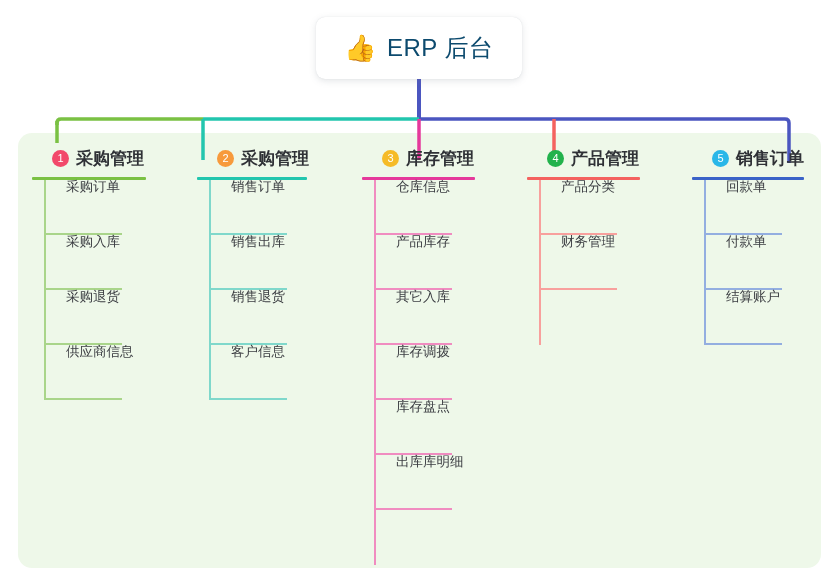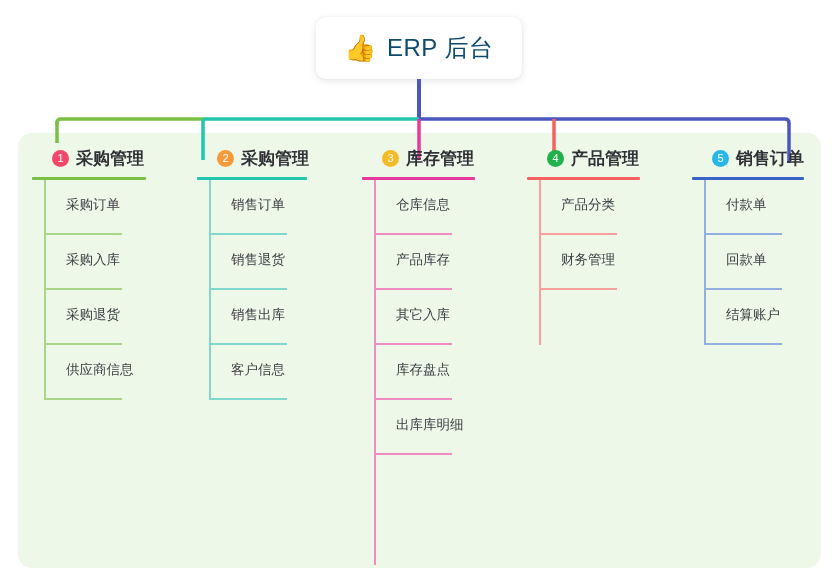--- a/index.html
+++ b/index.html
@@ -61,21 +61,21 @@
     height:3px;border-radius:1px;
   }
 
   .leaves{position:relative;margin-top:0;}
   .spine{
     position:absolute;left:12px;top:0;width:2px;
   }
   .leaf{
     position:relative;
     height:55px;
-    display:flex;align-items:center;
+    display:flex;align-items:flex-start;
     box-sizing:border-box;
   }
   .leaf-label{
     font-size:13.5px;color:#3b3d42;white-space:nowrap;
     padding-left:34px;padding-bottom:6px;line-height:1;
   }
   .leaf-rule{
     position:absolute;left:12px;bottom:0;height:1.6px;
   }
 </style>
@@ -135,25 +135,25 @@
           <span class="head-label">采购管理</span>
         </div>
         <div class="head-rule" style="background: rgb(34, 198, 174); width: 110px; margin-left: 0px;"></div>
         <div class="leaves">
           <div class="spine" style="background: rgb(127, 216, 203); height: 220px;"></div>
           <div class="leaf">
             <span class="leaf-label">销售订单</span>
             <div class="leaf-rule" style="background: rgb(127, 216, 203); width: 78px;"></div>
           </div>
           <div class="leaf">
+            <span class="leaf-label">销售出库</span>
+            <div class="leaf-rule" style="background: rgb(127, 216, 203); width: 78px;"></div>
+          </div>
+          <div class="leaf">
             <span class="leaf-label">销售退货</span>
-            <div class="leaf-rule" style="background: rgb(127, 216, 203); width: 78px;"></div>
-          </div>
-          <div class="leaf">
-            <span class="leaf-label">销售出库</span>
             <div class="leaf-rule" style="background: rgb(127, 216, 203); width: 78px;"></div>
           </div>
           <div class="leaf">
             <span class="leaf-label">客户信息</span>
             <div class="leaf-rule" style="background: rgb(127, 216, 203); width: 78px;"></div>
           </div>
         </div>
       </div>
       <div class="col" style="left: 362px; width: 150px;">
         <div class="col-head">
@@ -169,20 +169,24 @@
           </div>
           <div class="leaf">
             <span class="leaf-label">产品库存</span>
             <div class="leaf-rule" style="background: rgb(240, 140, 192); width: 78px;"></div>
           </div>
           <div class="leaf">
             <span class="leaf-label">其它入库</span>
             <div class="leaf-rule" style="background: rgb(240, 140, 192); width: 78px;"></div>
           </div>
           <div class="leaf">
+            <span class="leaf-label">库存调拨</span>
+            <div class="leaf-rule" style="background: rgb(240, 140, 192); width: 78px;"></div>
+          </div>
+          <div class="leaf">
             <span class="leaf-label">库存盘点</span>
             <div class="leaf-rule" style="background: rgb(240, 140, 192); width: 78px;"></div>
           </div>
           <div class="leaf">
             <span class="leaf-label">出库库明细</span>
             <div class="leaf-rule" style="background: rgb(240, 140, 192); width: 78px;"></div>
           </div>
         </div>
       </div>
       <div class="col" style="left: 527px; width: 160px;">
@@ -205,28 +209,28 @@
       </div>
       <div class="col" style="left: 692px; width: 140px;">
         <div class="col-head">
           <span class="badge" style="background: rgb(41, 183, 232);">5</span>
           <span class="head-label">销售订单</span>
         </div>
         <div class="head-rule" style="background: rgb(58, 99, 200); width: 112px; margin-left: 0px;"></div>
         <div class="leaves">
           <div class="spine" style="background: rgb(147, 174, 224); height: 165px;"></div>
           <div class="leaf">
+            <span class="leaf-label">回款单</span>
+            <div class="leaf-rule" style="background: rgb(147, 174, 224); width: 78px;"></div>
+          </div>
+          <div class="leaf">
             <span class="leaf-label">付款单</span>
             <div class="leaf-rule" style="background: rgb(147, 174, 224); width: 78px;"></div>
           </div>
           <div class="leaf">
-            <span class="leaf-label">回款单</span>
-            <div class="leaf-rule" style="background: rgb(147, 174, 224); width: 78px;"></div>
-          </div>
-          <div class="leaf">
             <span class="leaf-label">结算账户</span>
             <div class="leaf-rule" style="background: rgb(147, 174, 224); width: 78px;"></div>
           </div>
         </div>
       </div>
     </div>
 
 </div>
 
 </body></html>

